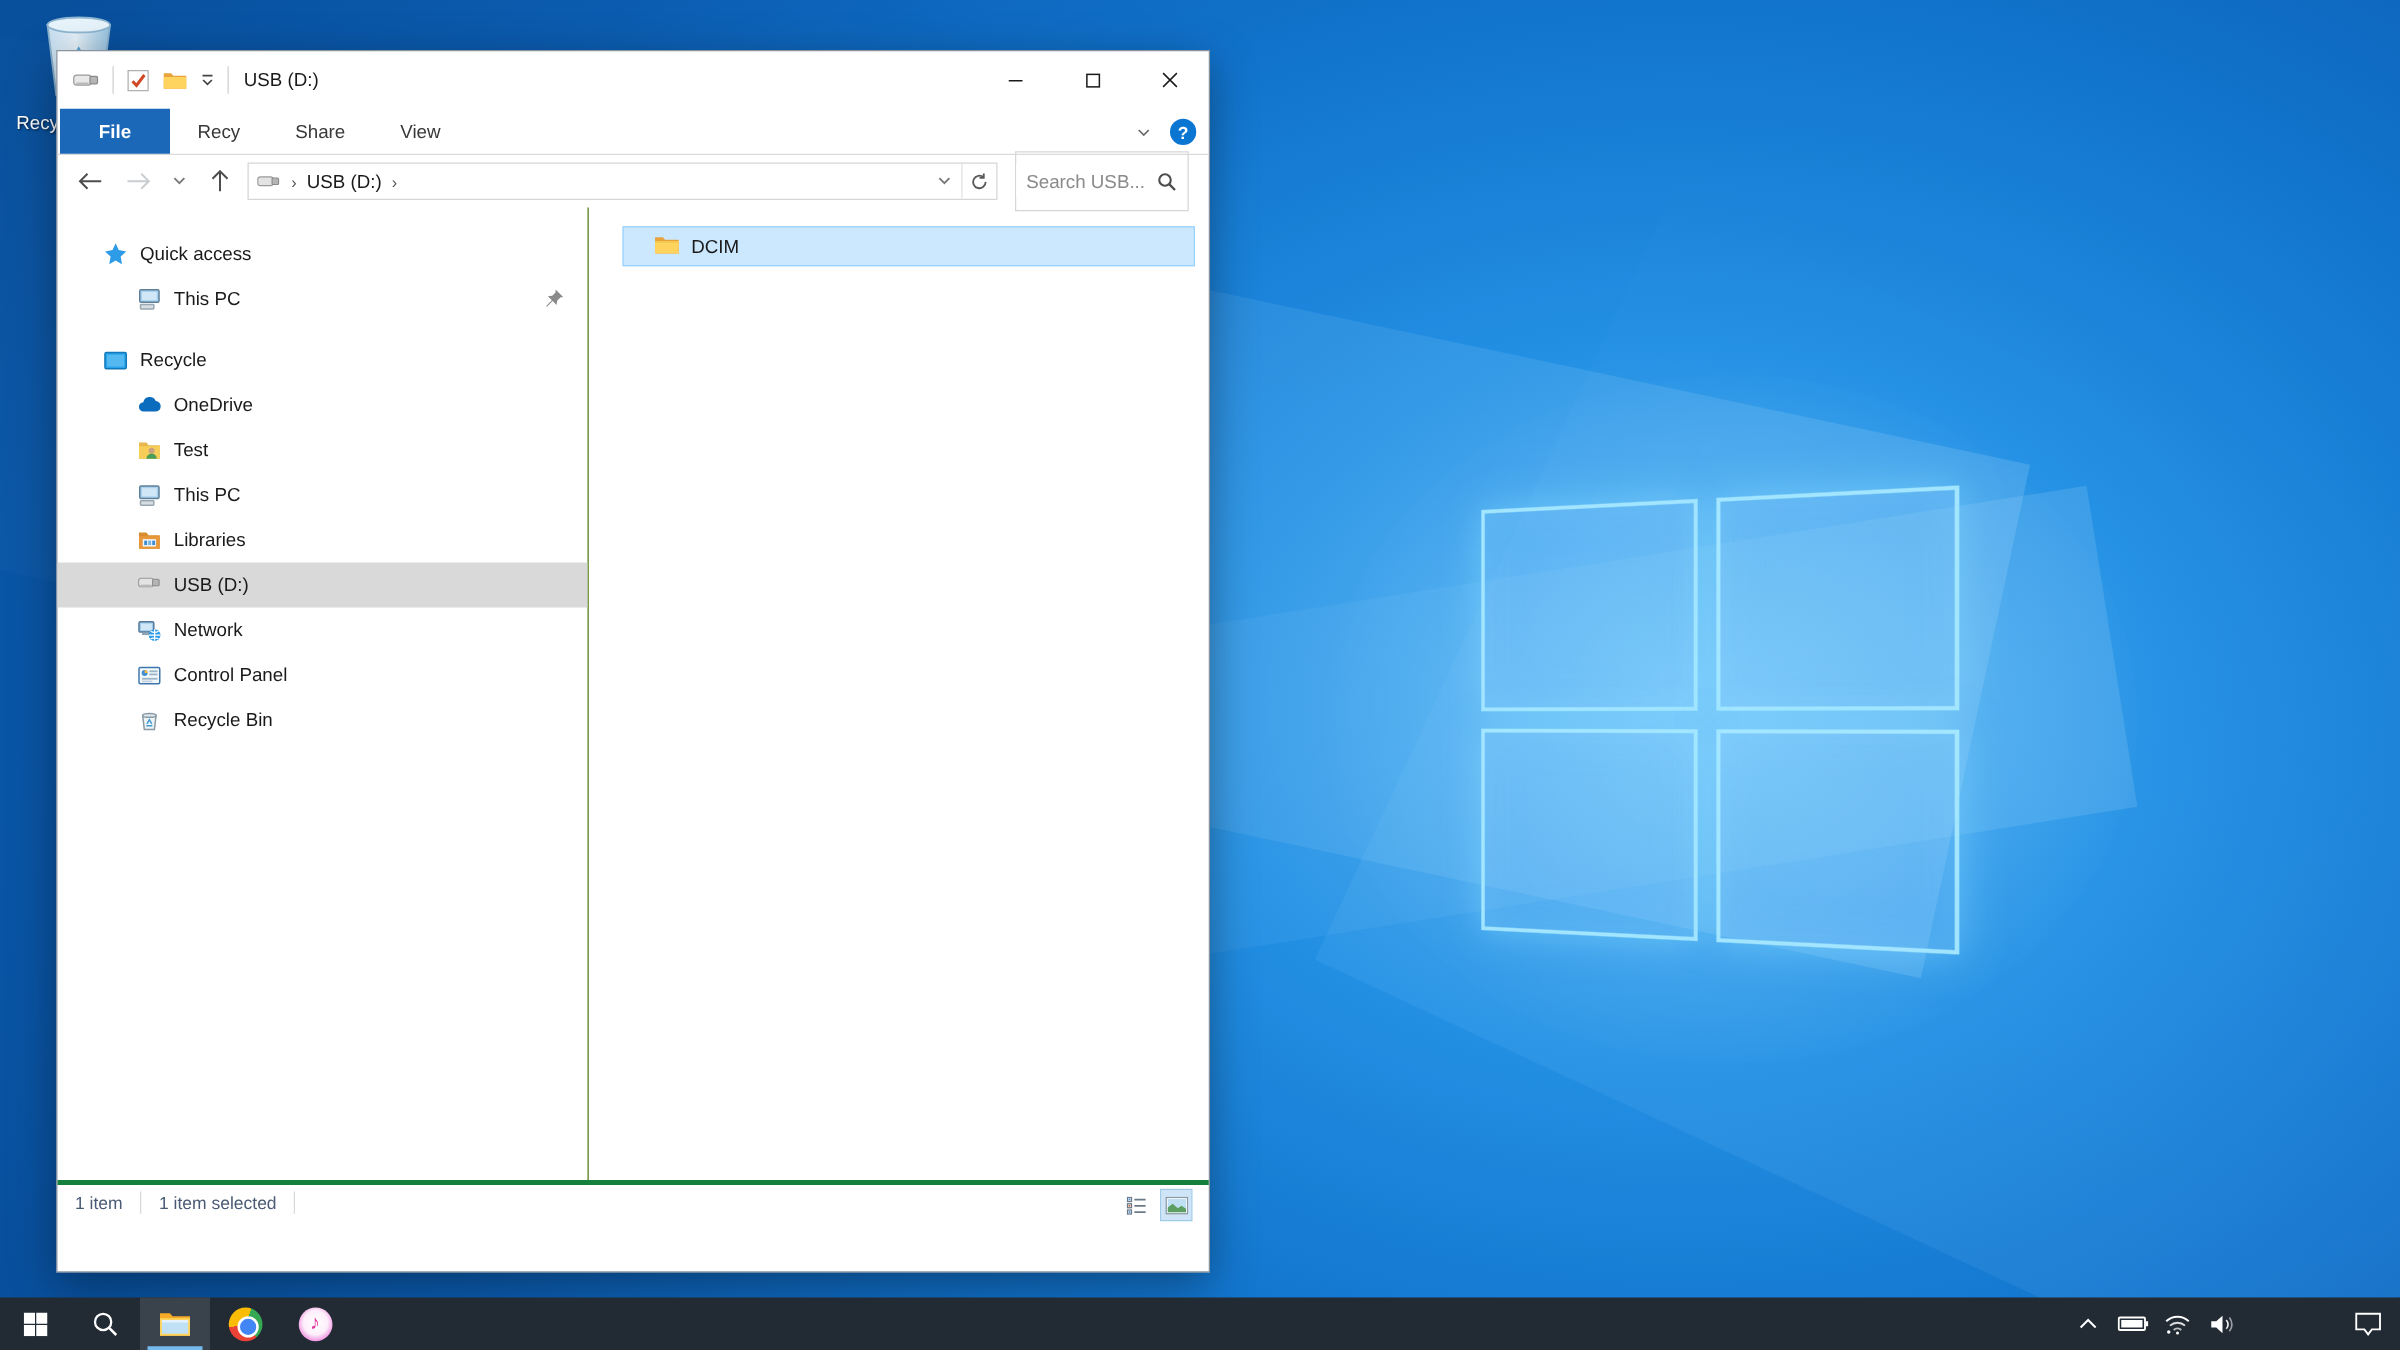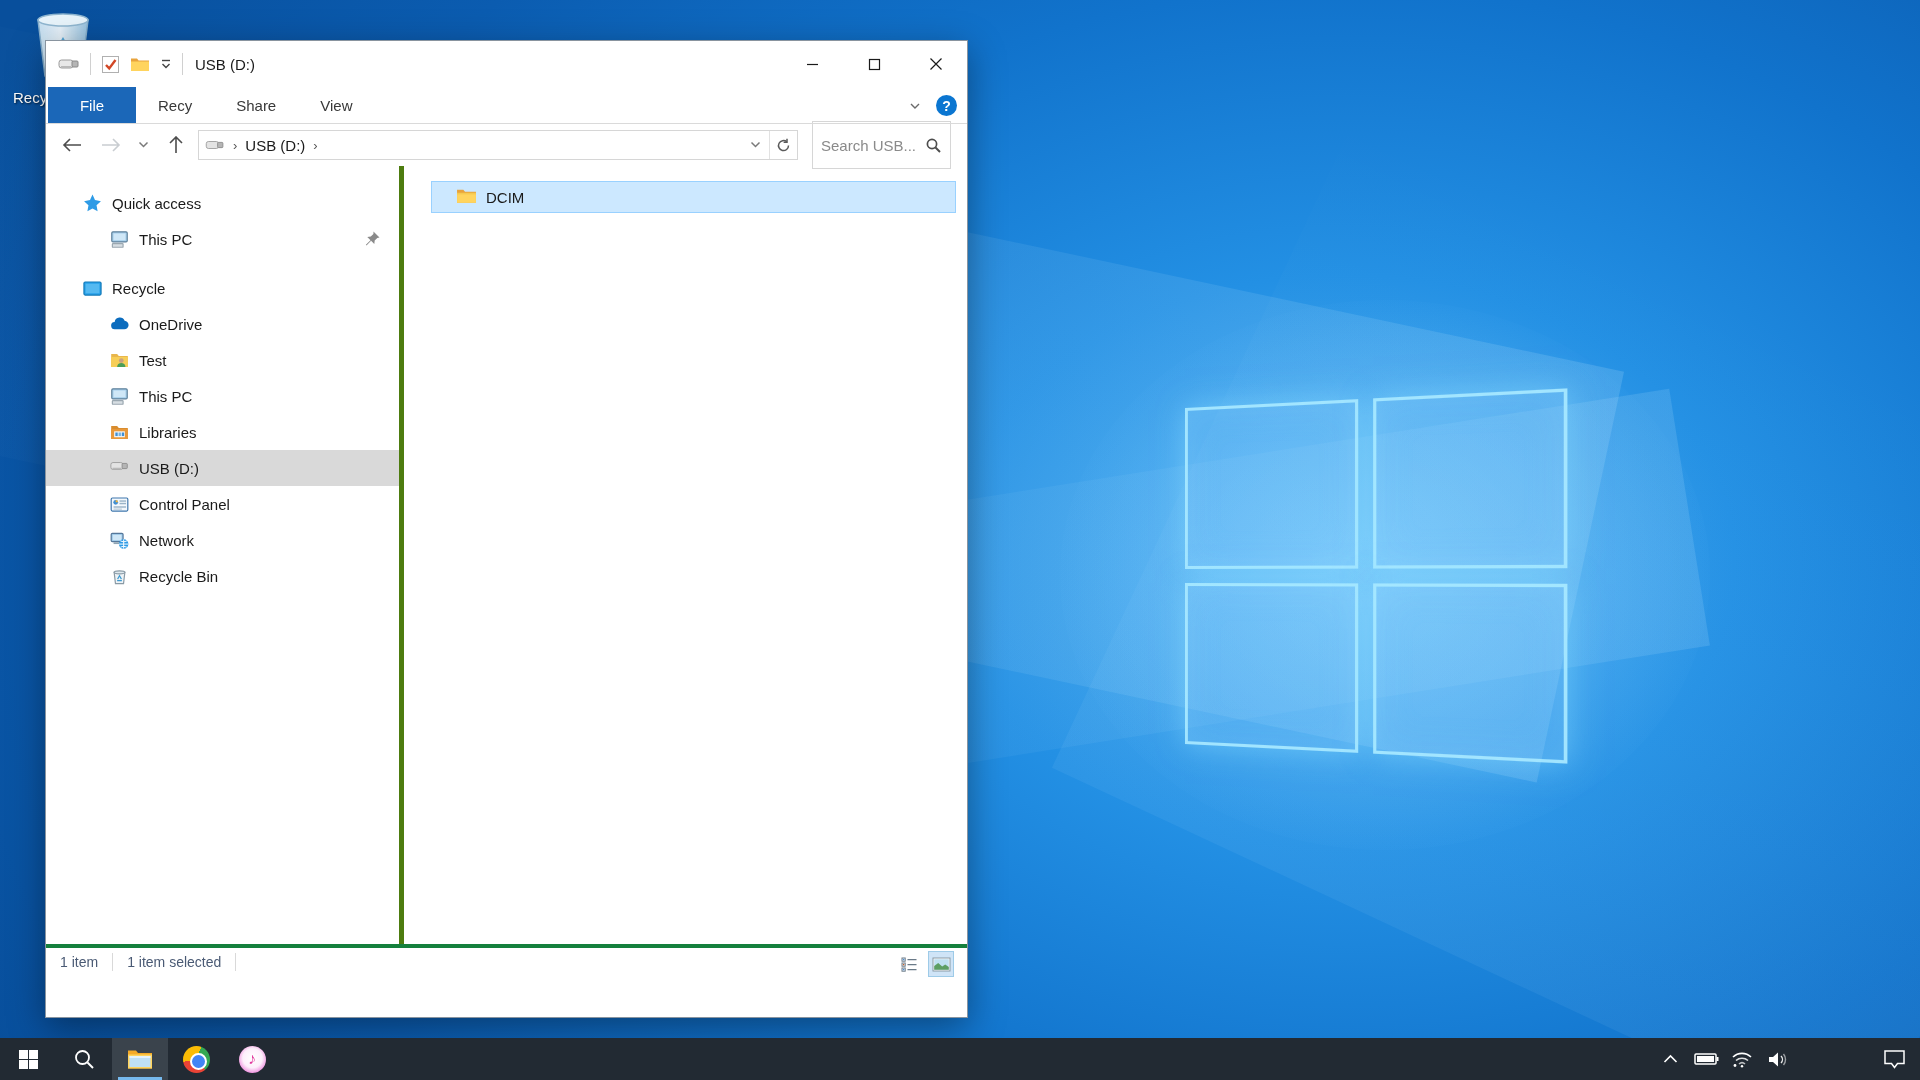--- a/index.html
+++ b/index.html
@@ -33,39 +33,39 @@
 
   .titlebar { position:relative; height:46px; display:flex; align-items:center; }
   .qat { display:flex; align-items:center; gap:10px; padding-left:12px; }
   .qat .sep { width:1px; height:22px; background:#d0d0d0; }
   .title-text { margin-left:12px; font-size:15px; }
   .caption-btns { position:absolute; right:0; top:0; height:46px; display:flex; }
   .cap-btn { width:62px; height:46px; display:flex; align-items:center; justify-content:center; cursor:default; }
 
   .ribbon-tabs { position:relative; height:37px; display:flex; align-items:stretch; border-bottom:1px solid #dadada; }
   .tab { display:flex; align-items:center; justify-content:center; padding:0 22px; font-size:15px; color:#383838; }
-  .tab.file { background:#1b67b8; color:#fff; width:88px; margin-left:2px; padding:16px; }
+  .tab.file { background:#1b67b8; color:#fff; width:88px; margin-left:2px; padding:16px;font-weight:bold; }
   .ribbon-right { position:absolute; right:10px; top:0; height:37px; display:flex; align-items:center; gap:14px; }
   .help-circle { width:21px; height:21px; border-radius:50%; background:#0b76d1; color:#fff; font-size:14px; font-weight:bold;
     display:flex; align-items:center; justify-content:center; }
 
   .addr-row { height:42px; display:flex; align-items:center; padding:0 16px 0 10px; gap:6px; }
   .nav-btn { width:34px; height:30px; display:flex; align-items:center; justify-content:center; }
   .addr-box { flex:0 0 auto; width:600px; height:30px; border:1px solid #d6d6d6; display:flex; align-items:center; background:#fff; }
   .addr-crumbs { display:flex; align-items:center; gap:4px; padding:0 6px; flex:1; }
   .crumb-sep { color:#555; font-size:13px; padding:0 4px; }
   .addr-tools { display:flex; align-items:center; height:100%; }
   .addr-tools .dd { width:26px; height:100%; display:flex; align-items:center; justify-content:center; }
   .addr-tools .rf { width:28px; height:100%; display:flex; align-items:center; justify-content:center; border-left:1px solid #e2e2e2; }
   .search-box { margin-left:8px; width:146px; height:48px; border:1px solid #d6d6d6; display:flex; align-items:center; background:#fff; }
   .search-box input { border:none; outline:none; width:112px; height:26px; padding:0 0 0 8px; font-size:15px; font-family:"Liberation Sans",sans-serif; color:#333; }
   .search-box input::placeholder { color:#8a8a8a; }
 
   .body-area { position:relative; height:778px; display:flex; }
-  .sidebar { width:358px; border-right:5px solid #4d7c0f; padding-top:19px; overflow:hidden; }
+  .sidebar { width:425px; border-right:1px solid #4d7c0f; padding-top:19px; overflow:hidden; }
   .side-row { position:relative; height:36px; display:flex; align-items:center; }
   .side-row.gap-above { margin-top:13px; }
   .side-row .ic { width:19px; height:19px; margin-right:10px; flex:0 0 auto; display:flex; }
   .side-row.lvl0 { padding-left:37px; }
   .side-row.lvl1 { padding-left:64px; }
   .side-row.selected { background:#d9d9d9; }
   .side-row .pin { position:absolute; right:18px; top:9px; }
 
   .main-pane { flex:1; position:relative; }
   .file-row { position:absolute; left:27px; top:15px; right:11px; height:32px; background:#cce8ff; border:1px solid #99d1ff;
@@ -333,43 +333,43 @@
                 <rect x="14" y="5" width="6" height="6" rx="1" fill="#b5b5b5" stroke="#8a8a8a"></rect>
                 <rect x="3" y="10" width="10" height="2" fill="#b9b9b9"></rect>
               </svg>
           </span>
           <span>USB (D:)</span>
         </div>
 
         <div class="side-row lvl1">
           <span class="ic">
             <svg width="19" height="19" viewBox="0 0 16 16">
+                <rect x="1" y="2" width="10" height="7" rx="1" fill="#9ec9e8" stroke="#55779a"></rect>
+                <rect x="2.3" y="3.3" width="7.4" height="4.4" fill="#cfe7f7"></rect>
+                <rect x="3" y="9.5" width="6" height="1.5" fill="#8fa5b5"></rect>
+                <circle cx="11.5" cy="11" r="4" fill="#2e9be6"></circle>
+                <path d="M7.6 11 h7.8 M11.5 7.1 v7.8 M8.8 8.4 a5.5 5.5 0 0 0 5.4 0 M8.8 13.6 a5.5 5.5 0 0 1 5.4 0" stroke="#fff" stroke-width="0.8" fill="none"></path>
+              </svg>
+          </span>
+          <span>Network</span>
+        </div>
+
+        <div class="side-row lvl1">
+          <span class="ic">
+            <svg width="19" height="19" viewBox="0 0 16 16">
                 <rect x="1" y="2.5" width="14" height="11" rx="1" fill="#f3f8fc" stroke="#3f77ad"></rect>
                 <circle cx="4.8" cy="6.2" r="2" fill="#3f8fd4"></circle>
                 <path d="M4.8 6.2 L4.8 4.2 A2 2 0 0 1 6.8 6.2 Z" fill="#f6b73c"></path>
                 <rect x="8" y="4.5" width="5.5" height="1.2" fill="#9ab4c8"></rect>
                 <rect x="8" y="6.6" width="5.5" height="1.2" fill="#9ab4c8"></rect>
                 <rect x="3" y="9.5" width="10.5" height="1.2" fill="#9ab4c8"></rect>
                 <rect x="3" y="11.3" width="7" height="1.2" fill="#c3d2dd"></rect>
               </svg>
           </span>
           <span>Control Panel</span>
-        </div>
-
-        <div class="side-row lvl1">
-          <span class="ic">
-            <svg width="19" height="19" viewBox="0 0 16 16">
-                <rect x="1" y="2" width="10" height="7" rx="1" fill="#9ec9e8" stroke="#55779a"></rect>
-                <rect x="2.3" y="3.3" width="7.4" height="4.4" fill="#cfe7f7"></rect>
-                <rect x="3" y="9.5" width="6" height="1.5" fill="#8fa5b5"></rect>
-                <circle cx="11.5" cy="11" r="4" fill="#2e9be6"></circle>
-                <path d="M7.6 11 h7.8 M11.5 7.1 v7.8 M8.8 8.4 a5.5 5.5 0 0 0 5.4 0 M8.8 13.6 a5.5 5.5 0 0 1 5.4 0" stroke="#fff" stroke-width="0.8" fill="none"></path>
-              </svg>
-          </span>
-          <span>Network</span>
         </div>
 
         <div class="side-row lvl1">
           <span class="ic">
             <svg width="19" height="19" viewBox="0 0 16 16">
                 <path d="M3.5 4.5 h9 L11.4 14 H4.6 Z" fill="#eef3f6" stroke="#8a9aa5"></path>
                 <ellipse cx="8" cy="4.5" rx="4.5" ry="1.3" fill="#dfe9ef" stroke="#8a9aa5"></ellipse>
                 <path d="M6.4 10.2 l1.6 -2.8 1.6 2.8 M6 11.5 h4" stroke="#3d9ad2" stroke-width="1" fill="none"></path>
               </svg>
           </span>

